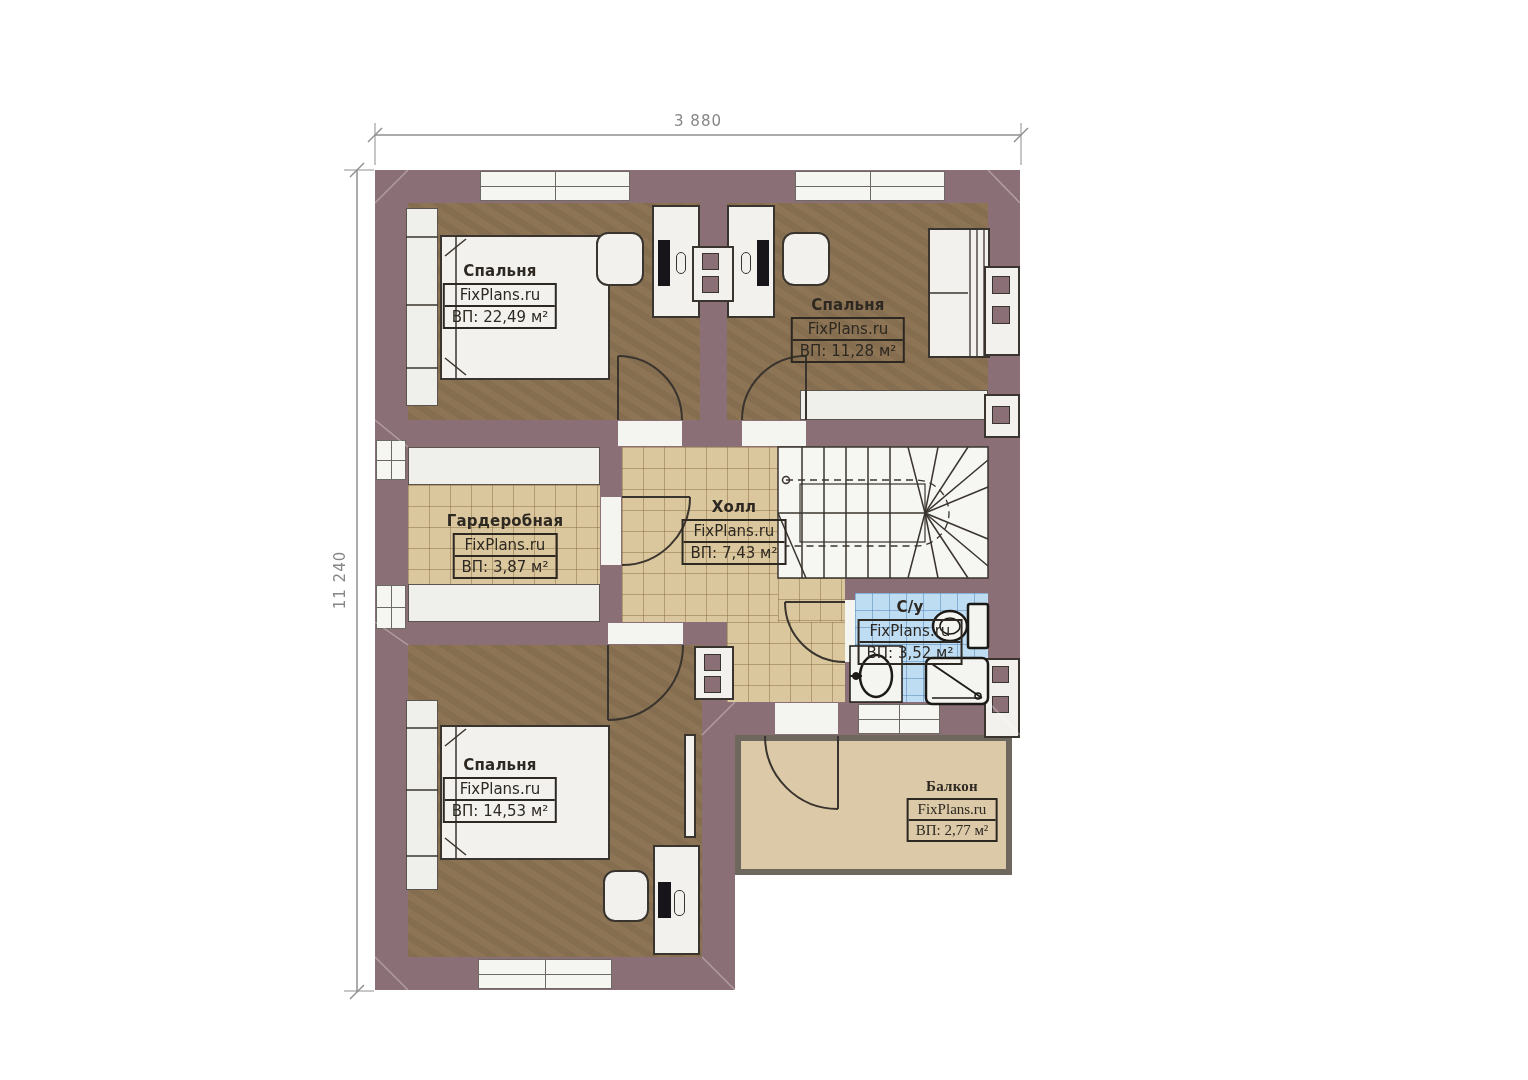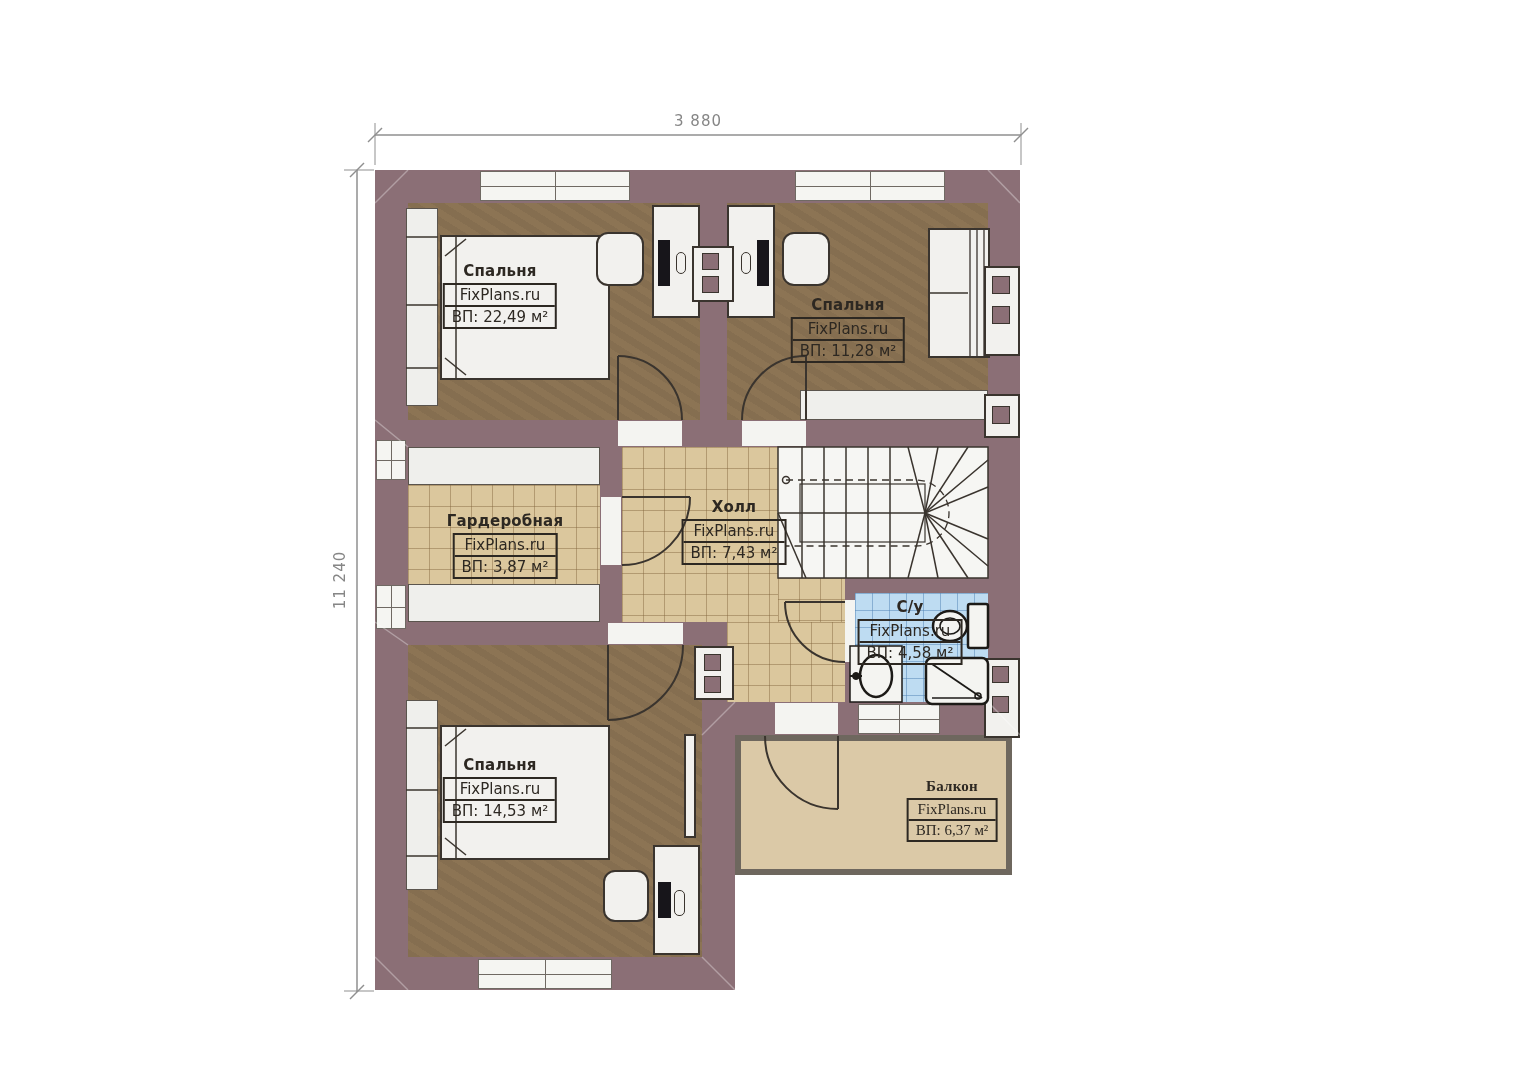--- a/index.html
+++ b/index.html
@@ -268,36 +268,36 @@
     <div class="lbl-box">
       <div class="lbl-row">FixPlans.ru</div>
       <div class="lbl-row">ВП: 7,43 м²</div>
     </div>
   </div>
 
   <div class="room-label" style="left:910px;top:598px;">
     <div class="room-name">С/у</div>
     <div class="lbl-box">
       <div class="lbl-row">FixPlans.ru</div>
-      <div class="lbl-row">ВП: 4,58 м²</div>
+      <div class="lbl-row">ВП: 3,52 м²</div>
     </div>
   </div>
 
   <div class="room-label" style="left:500px;top:756px;">
     <div class="room-name">Спальня</div>
     <div class="lbl-box">
       <div class="lbl-row">FixPlans.ru</div>
       <div class="lbl-row">ВП: 14,53 м²</div>
     </div>
   </div>
 
   <div class="room-label" style="left:952px;top:778px;font-family:Liberation Serif, serif;">
     <div class="room-name">Балкон</div>
     <div class="lbl-box">
       <div class="lbl-row">FixPlans.ru</div>
-      <div class="lbl-row">ВП: 6,37 м²</div>
+      <div class="lbl-row">ВП: 2,77 м²</div>
     </div>
   </div>
 
   <div class="dim-label" style="left:698px;top:112px;transform:translateX(-50%);">3 880</div>
   <div class="dim-label" style="left:340px;top:580px;transform:translate(-50%,-50%) rotate(-90deg);">11 240</div>
 
 </div>
 
 </body></html>

